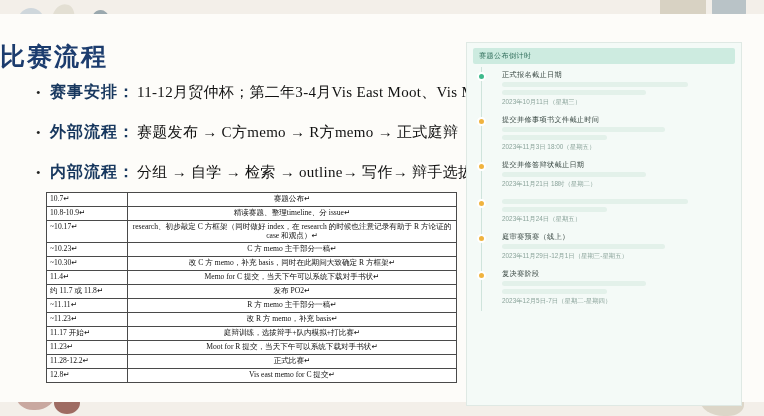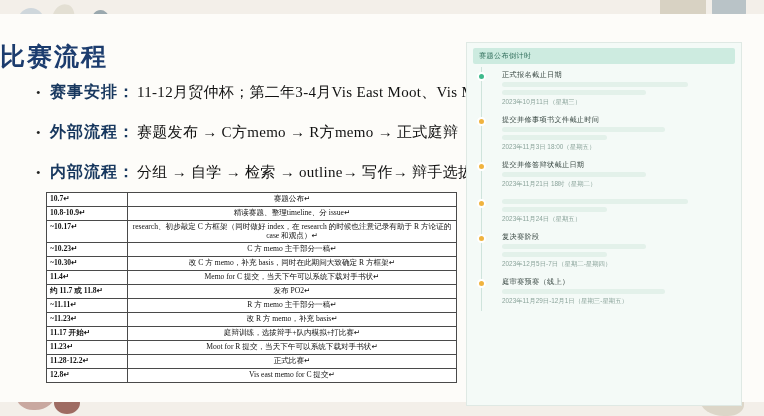--- a/index.html
+++ b/index.html
@@ -103,21 +103,21 @@
   .doc-table td {
     border: 1px solid #4a4a4a;
     font-size: 7.6px;
     font-family: "Liberation Serif", serif;
     color: #111;
     padding: 1px 3px;
     line-height: 1.25;
     vertical-align: top;
     height: 11px;
   }
-  .doc-table td.c1 { width: 74px; font-weight: bold; }
+  .doc-table td.c1 { width: 74px; }
   .doc-table td.c2 { width: 322px; text-align: center; }
 
   
   .timeline {
     position: absolute;
     left: 466px;
     top: 28px;
     width: 274px;
     height: 362px;
     background: #f4faf7;
@@ -300,28 +300,28 @@
 
     <div class="tl-item">
       <span class="node"></span>
       <div class="tl-bar w80"></div>
       <div class="tl-bar w45"></div>
       <div class="tl-date">2023年11月24日（星期五）</div>
     </div>
 
     <div class="tl-item">
       <span class="node"></span>
+      <div class="tl-title">庭审赛预赛（线上）</div>
+      <div class="tl-bar w70"></div>
+      <div class="tl-date">2023年11月29日-12月1日（星期三-星期五）</div>
+    </div>
+
+    <div class="tl-item">
+      <span class="node"></span>
       <div class="tl-title">复决赛阶段</div>
       <div class="tl-bar w62"></div>
       <div class="tl-bar w45"></div>
       <div class="tl-date">2023年12月5日-7日（星期二-星期四）</div>
     </div>
 
-    <div class="tl-item">
-      <span class="node"></span>
-      <div class="tl-title">庭审赛预赛（线上）</div>
-      <div class="tl-bar w70"></div>
-      <div class="tl-date">2023年11月29日-12月1日（星期三-星期五）</div>
-    </div>
-
   </div>
 
 </div>
 
 </body></html>

